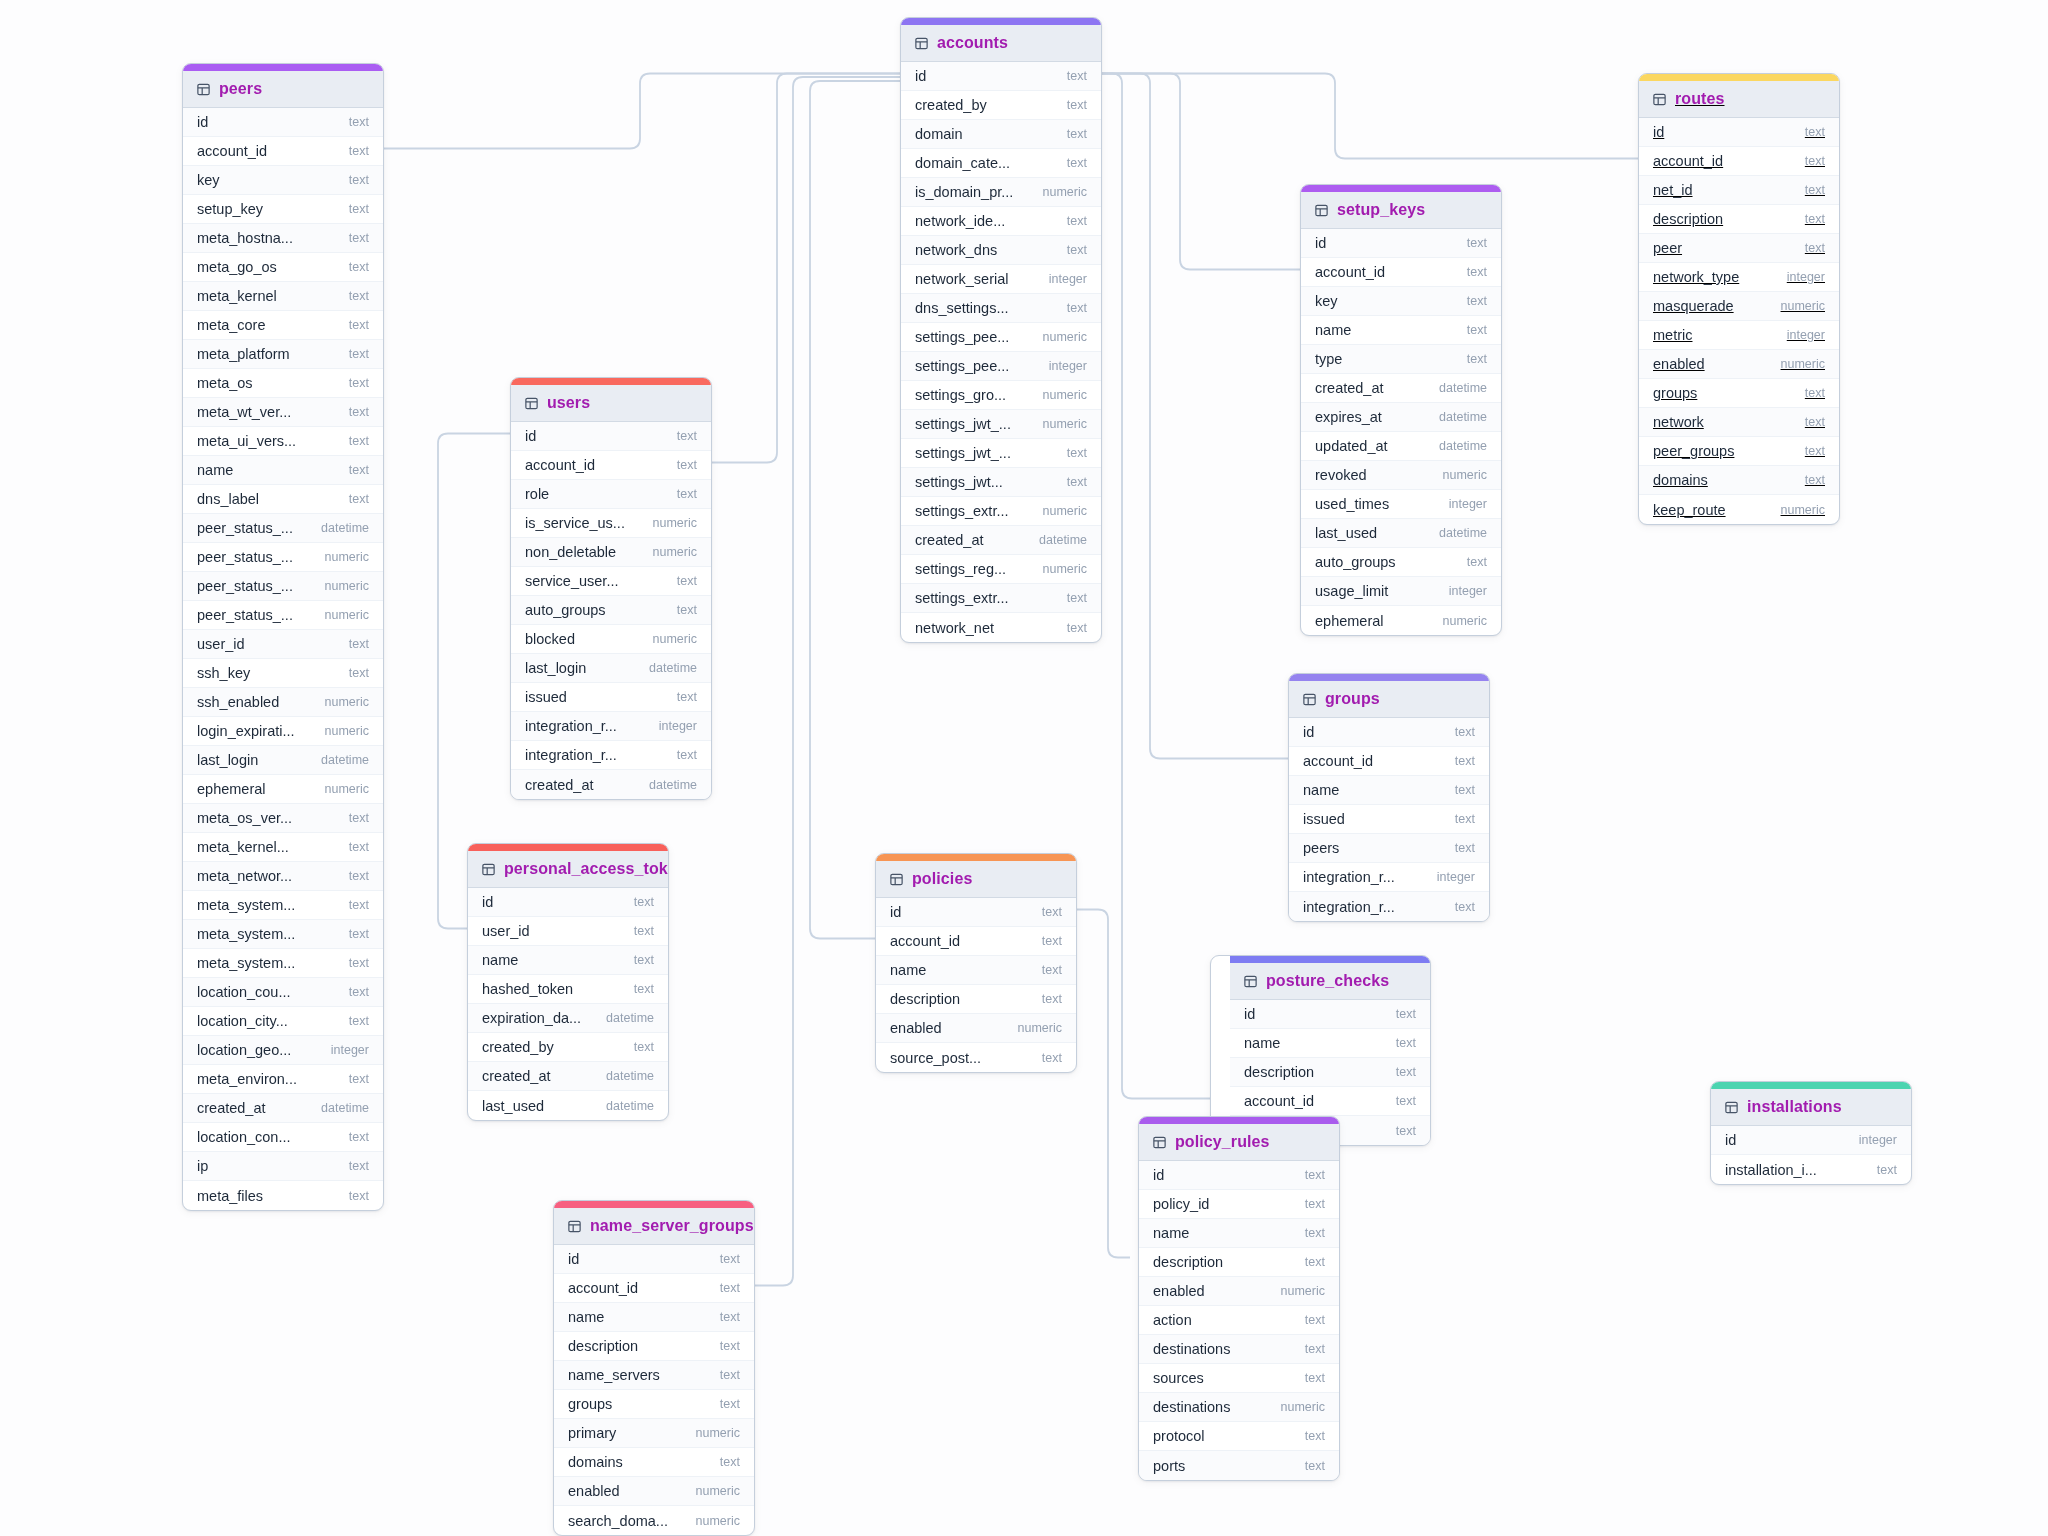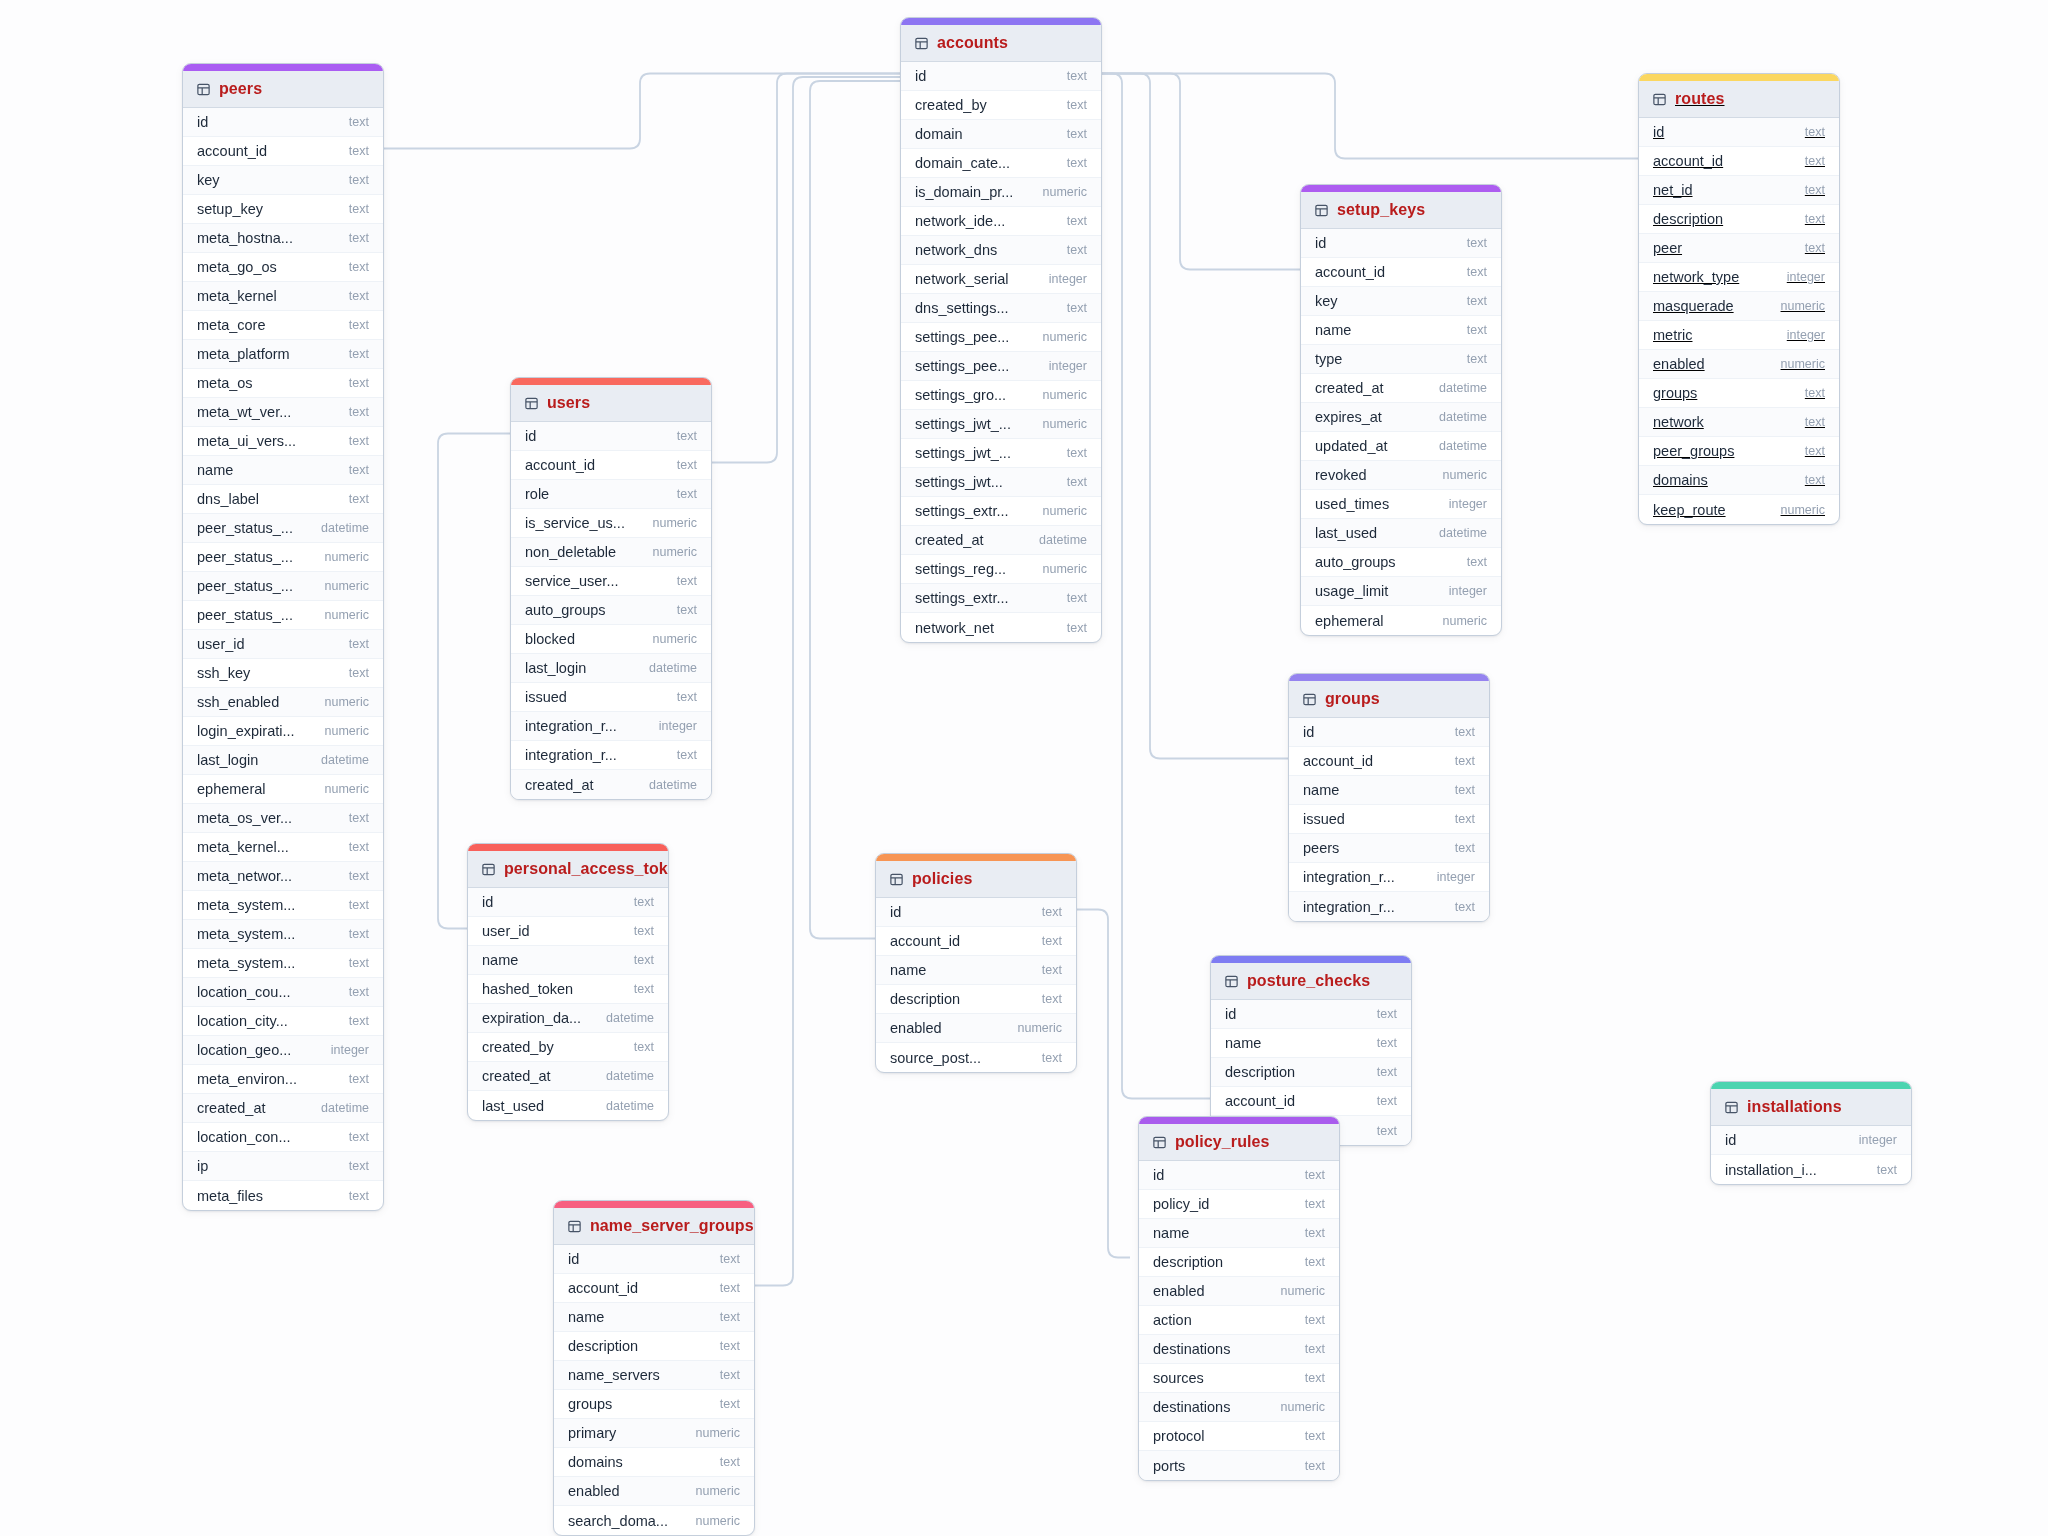--- a/index.html
+++ b/index.html
@@ -22,21 +22,21 @@
     overflow:hidden;
     box-shadow:0 1px 2px rgba(15,23,42,.07), 0 2px 8px rgba(15,23,42,.05);
   }
   .bar{height:7px;}
   .thead{
     display:flex;align-items:center;gap:8px;
     height:36px;padding:0 13px;
     background:#e9edf3;
     border-bottom:1px solid #d2dae4;
   }
-  .ttitle{font-size:16px;font-weight:700;color:#b91c1c;letter-spacing:.1px;}
+  .ttitle{font-size:16px;font-weight:700;color:#a21caf;letter-spacing:.1px;}
   .ticon{display:flex;align-items:center;}
   .rows{display:block;text-align:right;}
   .row{
     height:29px;box-sizing:border-box;
     display:flex;align-items:center;justify-content:space-between;
     padding:0 14px;
     border-bottom:1px solid #eef2f7;
   }
   .row:last-child{border-bottom:none;}
   .row:nth-child(odd){background:#fafbfd;}
@@ -44,21 +44,21 @@
   .ftype{font-size:12.5px;color:#94a0b1;white-space:nowrap;}
   
   .pos-peers{left:182px;top:63px;}
   .pos-users{left:510px;top:377px;}
   .pos-accounts{left:900px;top:17px;}
   .pos-personal_access_tokens{left:467px;top:843px;}
   .pos-name_server_groups{left:553px;top:1200px;}
   .pos-policies{left:875px;top:853px;}
   .pos-setup_keys{left:1300px;top:184px;}
   .pos-groups{left:1288px;top:673px;}
-  .pos-posture_checks{left:1210px;top:955px;}
+  .pos-posture_checks{left:1210px;top:955px;padding-left:19px;}
   .pos-policy_rules{left:1130px;top:1116px;margin-left:8px;}
   .pos-routes{left:1638px;top:73px;text-decoration:underline;}
   .pos-installations{left:1710px;top:1047px;margin-top:34px;}
 </style>
 </head>
 <body>
 
 <div class="canvas">
 
   <svg class="wires" width="2048" height="1536">

